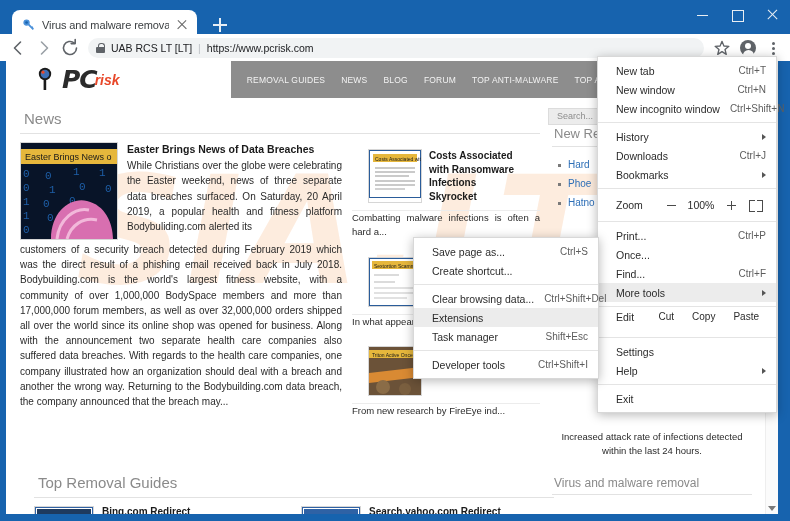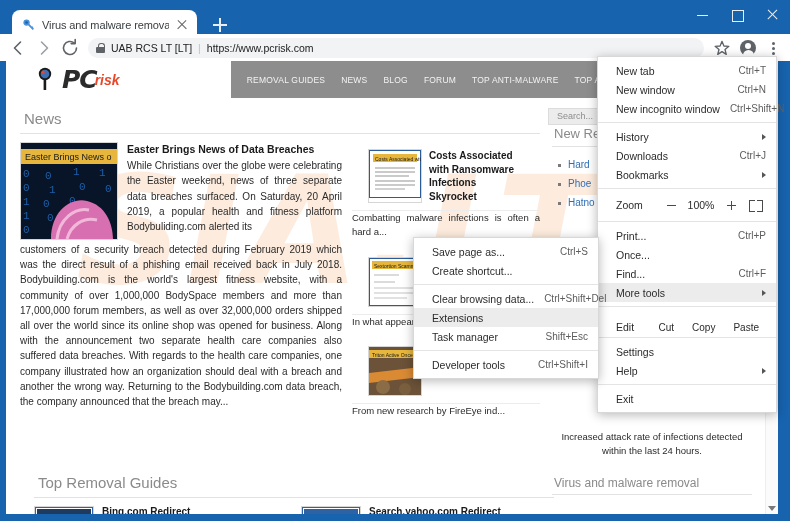--- a/index.html
+++ b/index.html
@@ -207,21 +207,21 @@
   .zm-minus::before { content:""; position:absolute; left:7px; top:9.5px; width:9px; height:1.3px; background:#4a4a4a; }
   .zm-plus::before { content:""; position:absolute; left:7px; top:9.5px; width:9px; height:1.3px; background:#4a4a4a; }
   .zm-plus::after  { content:""; position:absolute; left:11px; top:5.5px; width:1.3px; height:9px; background:#4a4a4a; }
   .zm-val { width:38px; text-align:center; font-size:10.5px; }
   .zm-full { width:24px; height:20px; position:relative; margin-left:2px; }
   .zm-full span { position:absolute; width:6px; height:6px; }
   .zm-full span:nth-child(1){ left:5px; top:5px; border-left:1.4px solid #4a4a4a; border-top:1.4px solid #4a4a4a;}
   .zm-full span:nth-child(2){ left:13px; top:5px; border-right:1.4px solid #4a4a4a; border-top:1.4px solid #4a4a4a;}
   .zm-full span:nth-child(3){ left:5px; top:11px; border-left:1.4px solid #4a4a4a; border-bottom:1.4px solid #4a4a4a;}
   .zm-full span:nth-child(4){ left:13px; top:11px; border-right:1.4px solid #4a4a4a; border-bottom:1.4px solid #4a4a4a;}
-  .edit-row { height:22px; display:flex; align-items:flex-end; padding:0 8px 0 18px; }
+  .edit-row { height:22px; display:flex; align-items:flex-start; padding:0 8px 0 18px; }
   .edit-row .lbl { flex:1 1 auto; }
   .edit-row .ebtn { padding:0 9px; font-size:10px; color:#2b2b2b; }
 </style>
 </head>
 <body>
 
 <div id="root">
 
   <div class="win-titlebar">
     <div class="tabstrip">

